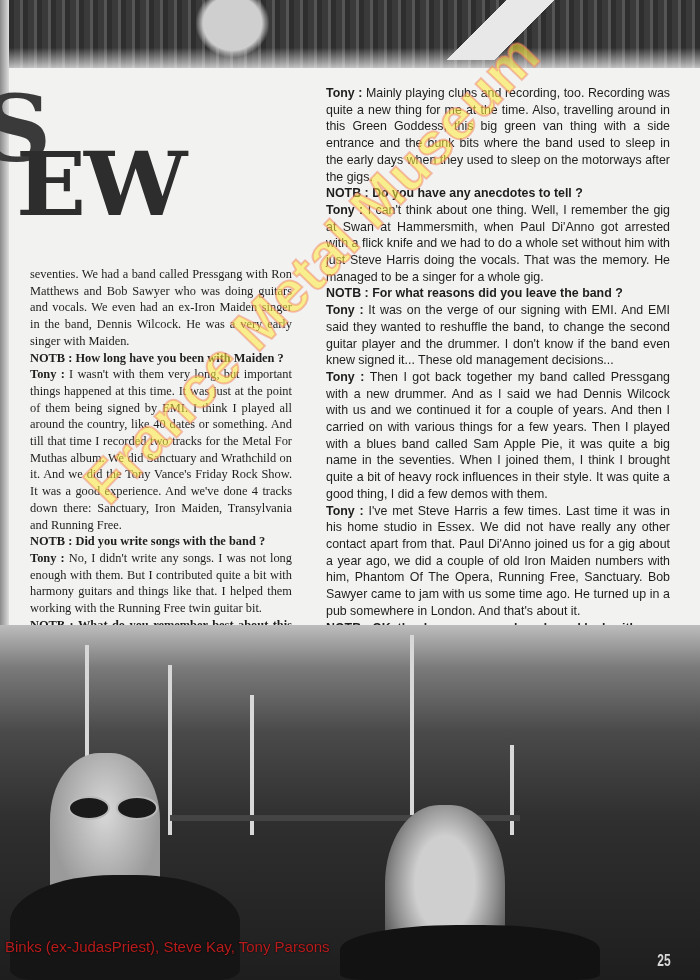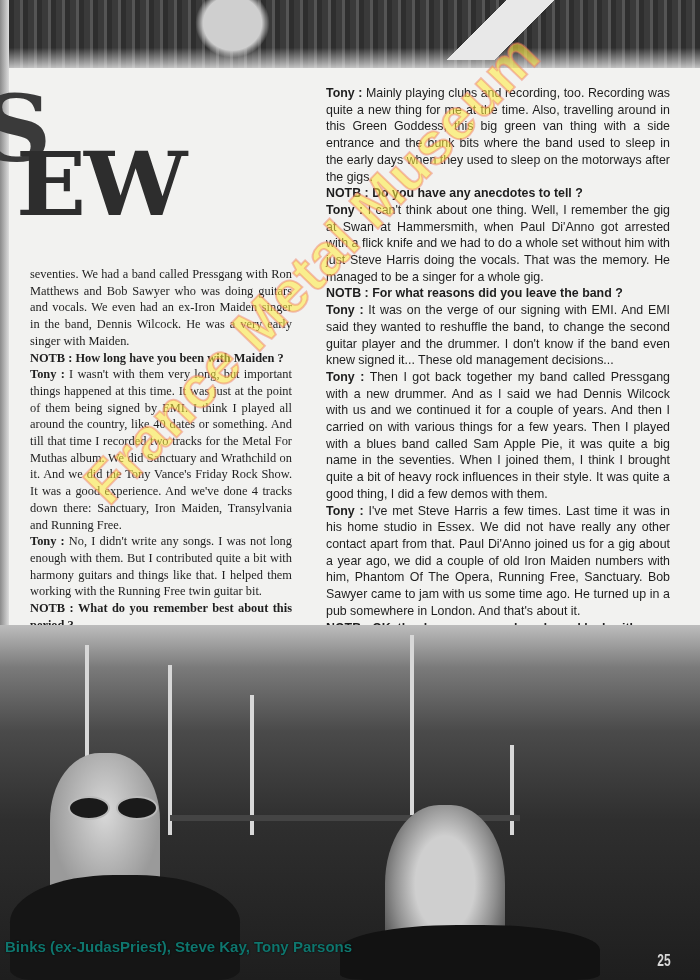--- a/index.html
+++ b/index.html
@@ -62,22 +62,22 @@
     position: absolute; border-radius: 45% 45% 10% 10%;
   }
   .p1-head { left: 50px; top: 128px; width: 110px; height: 150px; background: radial-gradient(ellipse at 50% 40%, #d9d9d9, #9a9a9a 70%); border-radius: 48%; }
   .p1-body { left: 10px; top: 250px; width: 230px; height: 105px; background: #151515; border-radius: 40% 40% 0 0; }
   .p2-head { left: 385px; top: 180px; width: 120px; height: 175px; background: radial-gradient(ellipse at 50% 45%, #cfcfcf 0 35%, #8f8f8f 60%, #555 80%); border-radius: 48%; }
   .p2-body { left: 340px; top: 300px; width: 260px; height: 55px; background: #121212; border-radius: 40% 40% 0 0; }
   .glasses { position: absolute; left: 68px; top: 171px; width: 90px; height: 20px; }
   .glasses i { position: absolute; top: 0; width: 38px; height: 20px; border-radius: 50%; background: #1a1a1a; border: 2px solid #bbb; }
   .caption {
     position: absolute; left: 5px; top: 938px;
-    font-family: "Liberation Sans", sans-serif; font-weight: bold; font-size: 15px;
-    color: #0f766e; text-shadow: 0 0 2px #000;
+    font-family: "Liberation Sans", sans-serif; font-weight: normal; font-size: 15px;
+    color: #b91c1c; text-shadow: 0 0 2px #000;
   }
   .page-num {
     position: absolute; left: 655px; top: 952px;
     font-family: "Liberation Sans", sans-serif; font-weight: bold; font-size: 16px;
     color: #d8d8d8; transform: scaleX(0.75);
   }
   
   .watermark {
     position: absolute; left: 70px; top: 470px;
     transform: rotate(-46deg); transform-origin: left top;
@@ -99,20 +99,21 @@
 
   <div class="title-frag">
     <span class="s">S</span>
     <span class="ew">EW</span>
   </div>
 
   <div class="col col-left">
     <p><span>seventies. We had a band called Pressgang with Ron Matthews and Bob Sawyer who was doing guitars and vocals. We even had an ex-Iron Maiden singer in the band, Dennis Wilcock. He was a very early singer with Maiden.</span></p>
     <p class="q"><span>NOTB :</span> <span>How long have you been with Maiden ?</span></p>
     <p><span class="spk">Tony :</span> <span>I wasn't with them very long, but important things happened at this time. It was just at the point of them being signed by EMI. I think I played all around the country, like 40 dates or something. And till that time I recorded two tracks for the Metal For Muthas album. We did Sanctuary and Wrathchild on it. And we did the Tony Vance's Friday Rock Show. It was a good experience. And we've done 4 tracks down there: Sanctuary, Iron Maiden, Transylvania and Running Free.</span></p>
+    <p class="q"><span>NOTB :</span> <span>Did you write songs with the band ?</span></p>
     <p><span class="spk">Tony :</span> <span>No, I didn't write any songs. I was not long enough with them. But I contributed quite a bit with harmony guitars and things like that. I helped them working with the Running Free twin guitar bit.</span></p>
     <p class="q" style="text-align:justify"><span>NOTB :</span> <span>What do you remember best about this period ?</span></p>
   </div>
 
   <div class="col col-right">
     <p><span class="spk">Tony :</span> <span>Mainly playing clubs and recording, too. Recording was quite a new thing for me at the time. Also, travelling around in this Green Goddess, this big green van thing with a side entrance and the bunk bits where the band used to sleep in the early days when they used to sleep on the motorways after the gigs.</span></p>
     <p class="q"><span>NOTB :</span> <span>Do you have any anecdotes to tell ?</span></p>
     <p><span class="spk">Tony :</span> <span>I can't think about one thing. Well, I remember the gig at Swan at Hammersmith, when Paul Di'Anno got arrested with a flick knife and we had to do a whole set without him with just Steve Harris doing the vocals. That was the memory. He managed to be a singer for a whole gig.</span></p>
     <p class="q"><span>NOTB :</span> <span>For what reasons did you leave the band ?</span></p>
     <p><span class="spk">Tony :</span> <span>It was on the verge of our signing with EMI. And EMI said they wanted to reshuffle the band, to change the second guitar player and the drummer. I don't know if the band even knew signed it... These old management decisions...</span></p>

